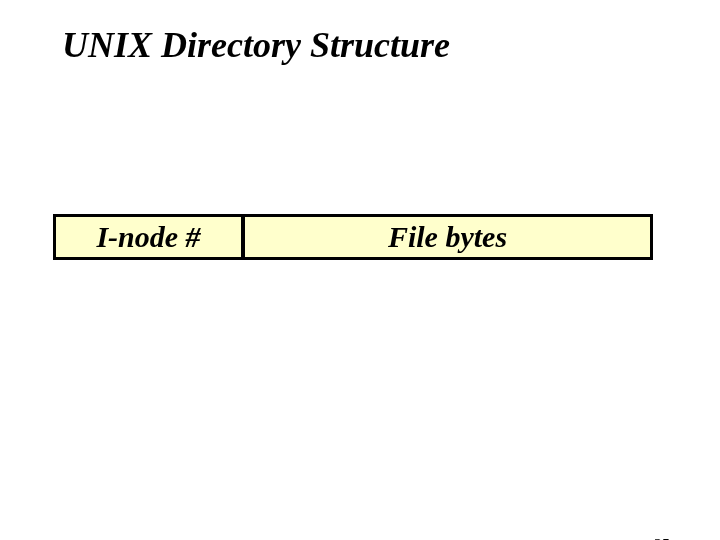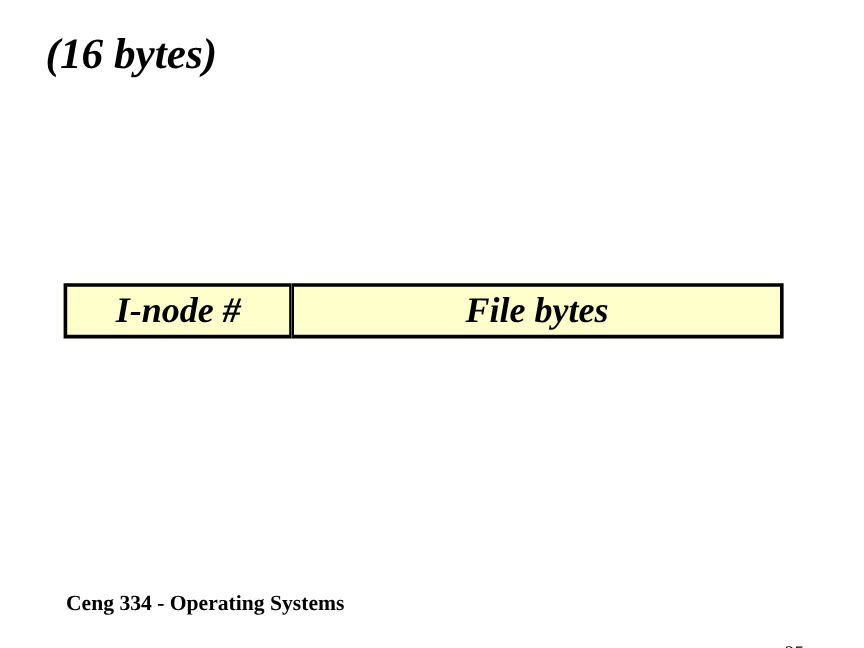--- a/index.html
+++ b/index.html
@@ -45,21 +45,21 @@
     font-weight: bold;
     text-align: center;
     line-height: 34px;
     white-space: nowrap;
   }
   .size-label.col0 { width: 190px; }
   .size-label.col1 { width: 410px; }
   .cells-row {
     display: flex;
     width: 600px;
-    margin-top: 26px;
+    margin-top: 4px;
   }
   .cell {
     box-sizing: border-box;
     height: 46px;
     background: #FFFFCC;
     border: 3px solid #000000;
     font-size: 30px;
     font-weight: bold;
     font-style: italic;
     text-align: center;
@@ -90,29 +90,28 @@
     font-weight: normal;
     margin-top: 40px;
   }
 </style>
 </head>
 <body>
 
 <div class="slide">
 
   <div class="title">
-    <div class="title-line2">(16 bytes)</div>
+    <div class="title-line1">UNIX Directory Structure</div>
   </div>
 
   <div class="diagram">
     <div class="labels-row">
     </div>
     <div class="cells-row">
       <div class="cell col0">I-node #</div>
       <div class="cell col1">File bytes</div>
     </div>
   </div>
 
-  <div class="footer">Ceng 334 - Operating Systems</div>
 
   <div class="page-number">25</div>
 
 </div>
 
 </body></html>

